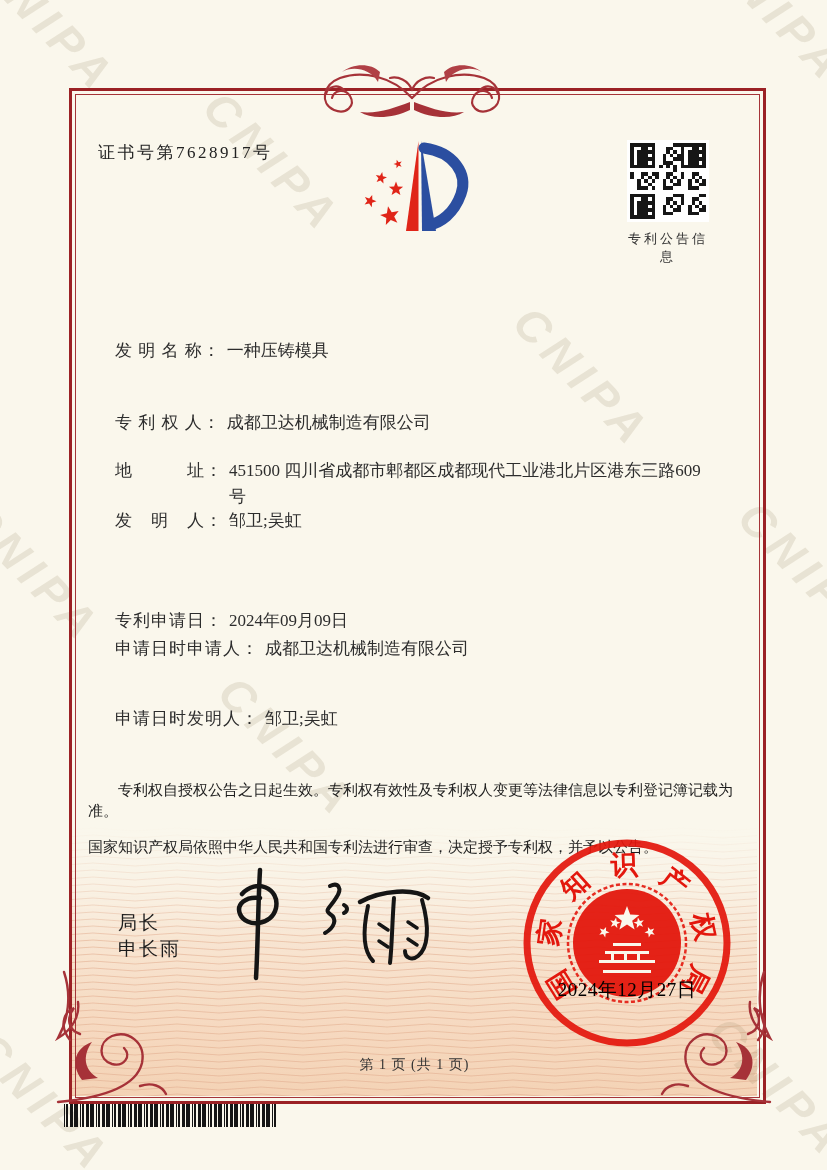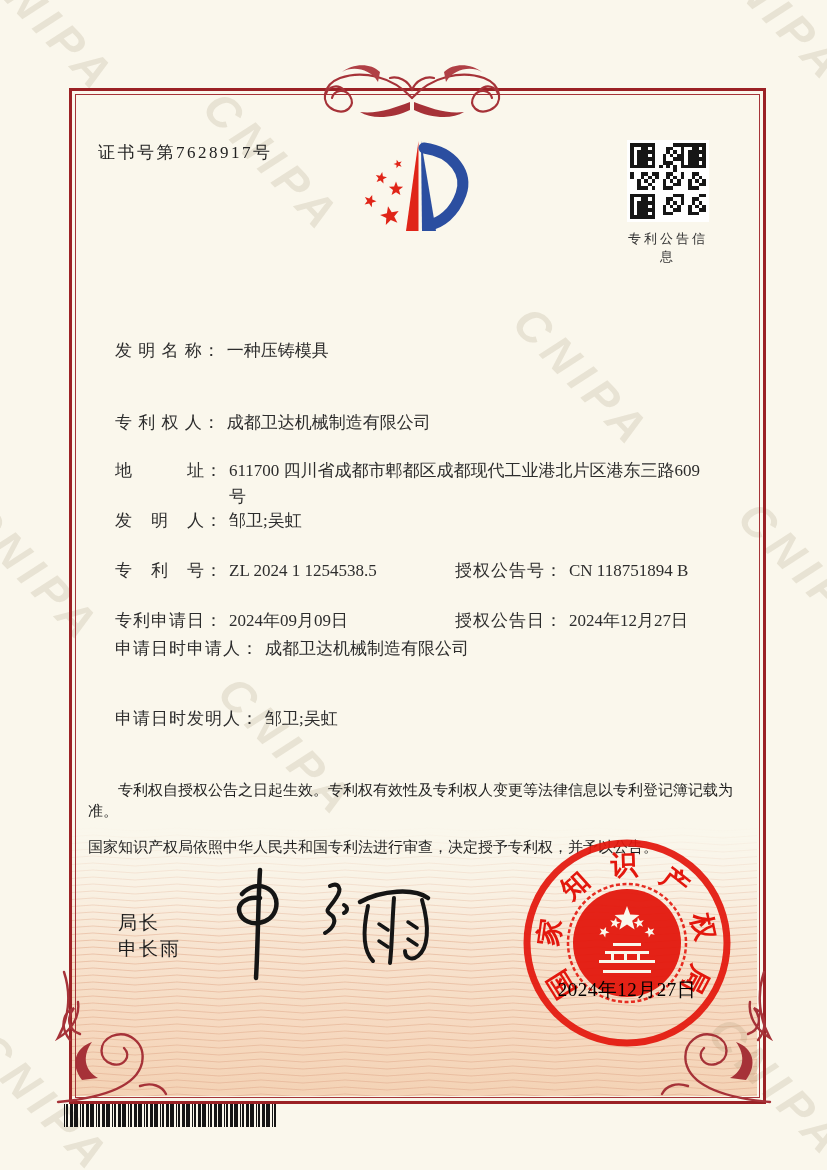--- a/index.html
+++ b/index.html
@@ -597,36 +597,27 @@
   </div>
 
 
   <div class="row" style="top:338px">
     <span class="lbl">发 明 名 称：</span><span class="val">一种压铸模具</span>
   </div>
   <div class="row" style="top:410px">
     <span class="lbl">专 利 权 人：</span><span class="val">成都卫达机械制造有限公司</span>
   </div>
   <div class="row addr" style="top:458px">
-    <span class="lbl">地　　　址：</span><span class="val">611700 四川省成都市郫都区成都现代工业港北片区港东三路609号</span>
+    <span class="lbl">地　　　址：</span><span class="val">451500 四川省成都市郫都区成都现代工业港北片区港东三路609号</span>
   </div>
   <div class="row" style="top:508px">
     <span class="lbl">发　明　人：</span><span class="val">邹卫;吴虹</span>
   </div>
-  <div class="row" style="top:558px">
-    <span class="lbl">专　利　号：</span><span class="val">ZL 2024 1 1254538.5</span>
-    <span class="col-r">
-      <span class="lbl">授权公告号：</span><span class="val">CN 118751894 B</span>
-    </span>
-  </div>
   <div class="row" style="top:608px">
     <span class="lbl">专利申请日：</span><span class="val">2024年09月09日</span>
-    <span class="col-r">
-      <span class="lbl">授权公告日：</span><span class="val">2024年12月27日</span>
-    </span>
   </div>
   <div class="row" style="top:636px">
     <span class="lbl">申请日时申请人：</span><span class="val">成都卫达机械制造有限公司</span>
   </div>
   <div class="row" style="top:706px">
     <span class="lbl">申请日时发明人：</span><span class="val">邹卫;吴虹</span>
   </div>
 
   <div class="legal">
     <p>专利权自授权公告之日起生效。专利权有效性及专利权人变更等法律信息以专利登记簿记载为准。</p>
@@ -677,20 +668,21 @@
         <span style="transform: translate(-50%, -50%) rotate(-82deg) translateY(-78px);">家</span>
         <span style="transform: translate(-50%, -50%) rotate(-42deg) translateY(-78px);">知</span>
         <span style="transform: translate(-50%, -50%) rotate(-2deg) translateY(-78px);">识</span>
         <span style="transform: translate(-50%, -50%) rotate(38deg) translateY(-78px);">产</span>
         <span style="transform: translate(-50%, -50%) rotate(78deg) translateY(-78px);">权</span>
         <span style="transform: translate(-50%, -50%) rotate(118deg) translateY(-78px);">局</span>
       </div>
     <div class="seal-date">2024年12月27日</div>
   </div>
 
+  <div class="page-footer">第 1 页 (共 1 页)</div>
   <div class="barcode" id="barcode">
       <div style="width: 1px;"></div>
       <div class="gap" style="width: 1px;"></div>
       <div style="width: 2px;"></div>
       <div class="gap" style="width: 2px;"></div>
       <div style="width: 3px;"></div>
       <div class="gap" style="width: 1px;"></div>
       <div style="width: 4px;"></div>
       <div class="gap" style="width: 2px;"></div>
       <div style="width: 1px;"></div>

